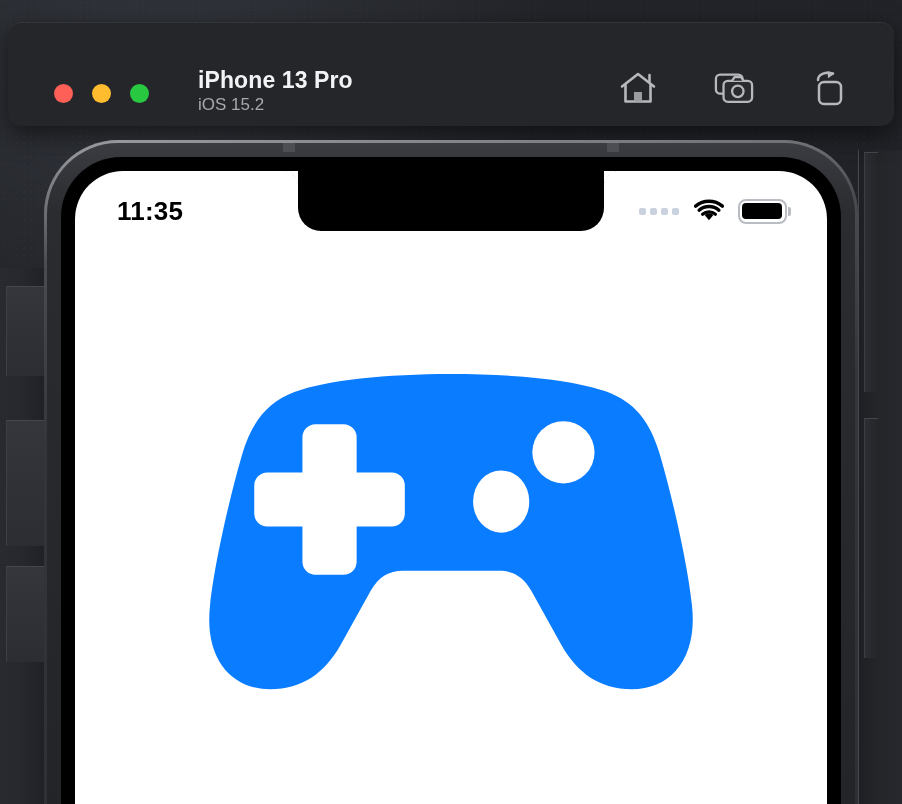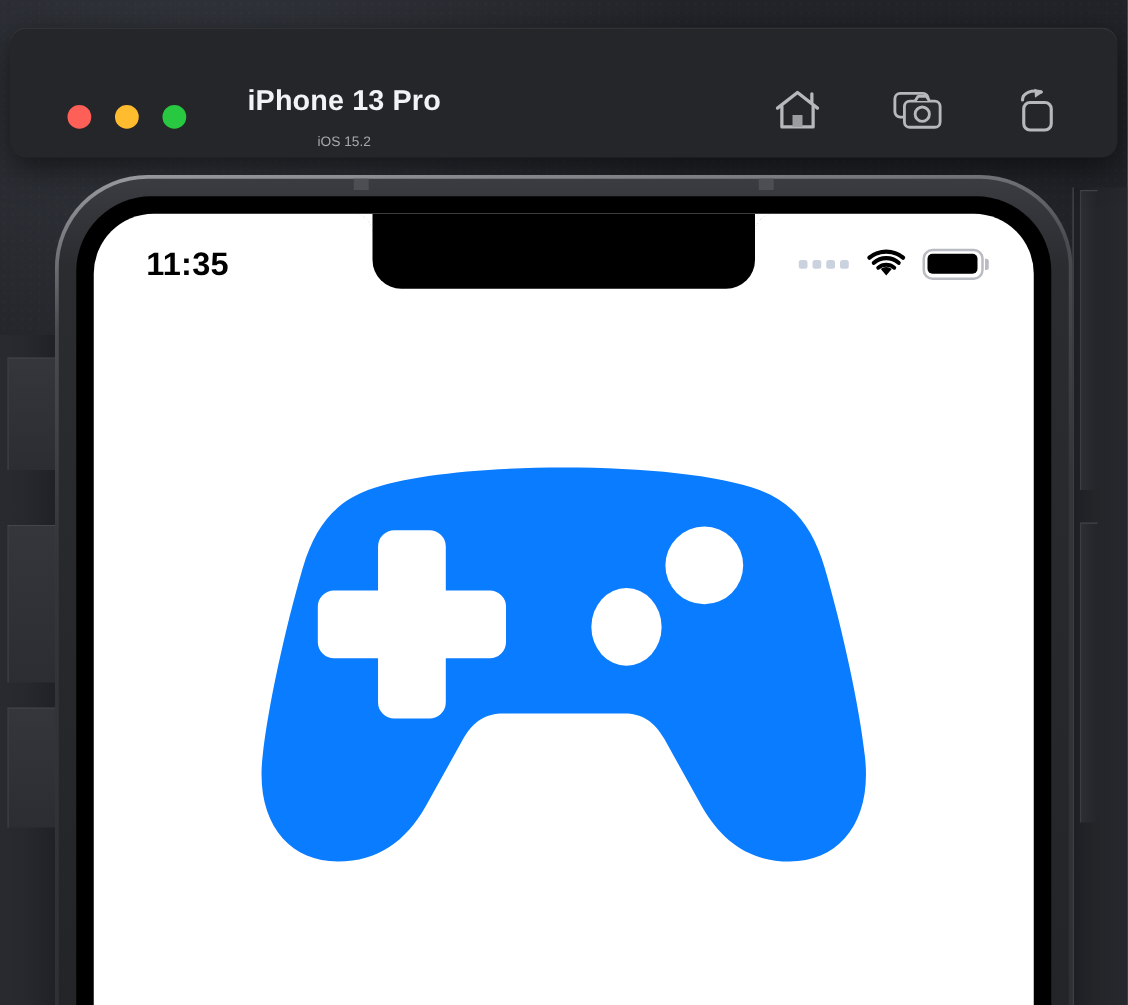--- a/index.html
+++ b/index.html
@@ -65,27 +65,27 @@
     border-radius:13px;
     box-shadow:0 1px 0 rgba(255,255,255,.07) inset,
                0 8px 26px rgba(0,0,0,.55);
   }
   .traffic { position:absolute; left:46px; top:62px; display:flex; gap:19px; }
   .light { width:19px; height:19px; border-radius:50%; }
   .light.red    { background:#fe5f57; }
   .light.yellow { background:#febc2e; }
   .light.green  { background:#28c840; }
 
-  .titles { position:absolute; left:190px; top:45px;text-align:center; }
+  .titles { position:absolute; left:190px; top:45px; }
   .win-title {
     font-size:23px; font-weight:bold; color:#f2f3f5;
     letter-spacing:.1px; line-height:1.15;
   }
   .win-sub {
-    font-size:11px; color:#a6a8ad; margin-top:15px; line-height:1.1;
+    font-size:17px; color:#a6a8ad; margin-top:3px; line-height:1.1;
   }
 
   .toolbar { position:absolute; right:44px; top:46px; display:flex; gap:56px; align-items:center; }
   .tbtn {
     width:40px; height:40px;
     display:flex; align-items:center; justify-content:center;
     cursor:pointer;
   }
   .tbtn svg { display:block; }
 

